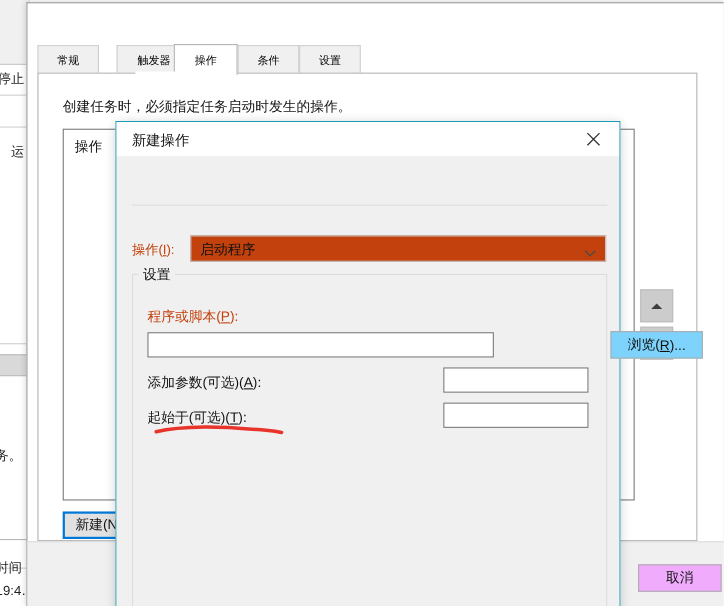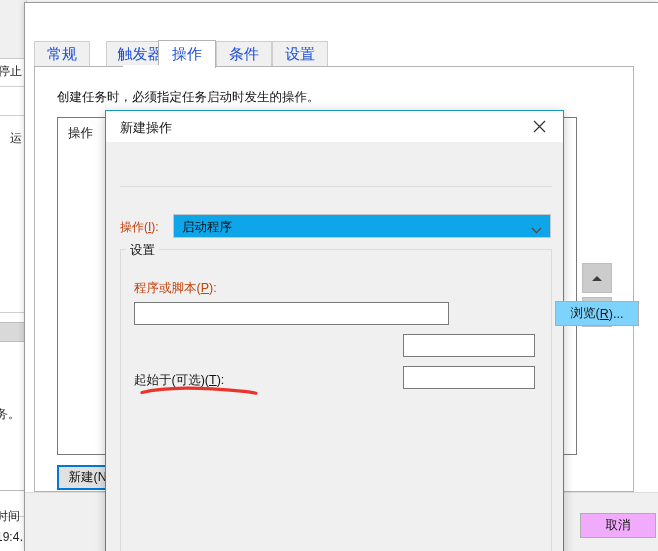--- a/index.html
+++ b/index.html
@@ -71,21 +71,21 @@
   #outer-close svg{display:block;}
 
   
   #tabstrip{
     position:absolute;left:9px;top:38px;right:0;height:26px;
   }
   .tab{
     position:absolute;top:0;height:26px;box-sizing:border-box;
     background:#f0f0f0;border:1px solid #cfcfcf;border-bottom:none;
     display:flex;align-items:center;justify-content:center;
-    font-size:15px;color:#1d4ed8;white-space:nowrap;cursor:default;
+    font-size:10px;color:#000000;white-space:nowrap;cursor:default;
   }
   .tab.active{
     background:#ffffff;border-color:#b4b4b4;height:28px;top:-1px;z-index:3;
     font-weight:400;
   }
   #tabpage{
     position:absolute;left:9px;top:63px;width:600px;height:426px;
     background:#ffffff;border:1px solid #b4b4b4;box-sizing:border-box;
   }
   #tab-underlay{
@@ -154,21 +154,21 @@
     position:absolute;left:14px;top:14px;font-size:12.5px;color:#111;white-space:nowrap;
   }
   #inner-rule{
     position:absolute;left:14px;top:44px;width:432px;height:1px;background:#dcdcdc;
   }
   #action-row-label{
     position:absolute;left:14px;top:77px;font-size:12px;color:#c2410c;white-space:nowrap;
   }
   #action-combo{
     position:absolute;left:67px;top:72px;width:378px;height:24px;
-    background:#0ea5e9;border:1px solid #c6c6c6;box-sizing:border-box;cursor:default;
+    background:#c2410c;border:1px solid #c6c6c6;box-sizing:border-box;cursor:default;
   }
   #action-combo-value{
     position:absolute;left:8px;top:4px;font-size:12.5px;color:#111;white-space:nowrap;
   }
   #action-combo-arrow{
     position:absolute;right:8px;top:8px;
   }
   
   #settings-group{
     position:absolute;left:14px;top:107px;width:432px;height:333px;
@@ -288,20 +288,21 @@
 
     <div id="settings-group"></div>
     <div id="settings-legend">设置</div>
 
     <div id="lbl-program">程序或脚本(<u class="ak">P</u>):</div>
     <div id="inp-program">
       <input class="fld-input" type="text" value="" placeholder="" style="">
     </div>
     <div id="btn-browse">浏览(<u class="ak">R</u>)...</div>
 
+    <div id="lbl-args">添加参数(可选)(<u class="ak">A</u>):</div>
     <div id="inp-args">
       <input class="fld-input" type="text" value="" placeholder="" style="">
     </div>
 
     <div id="lbl-startin">起始于(可选)(<u class="ak">T</u>):</div>
     <div id="inp-startin">
       <input class="fld-input" type="text" value="" placeholder="" style="">
     </div>
 
     <svg id="red-annotation" viewBox="0 0 118 12" preserveAspectRatio="none">

